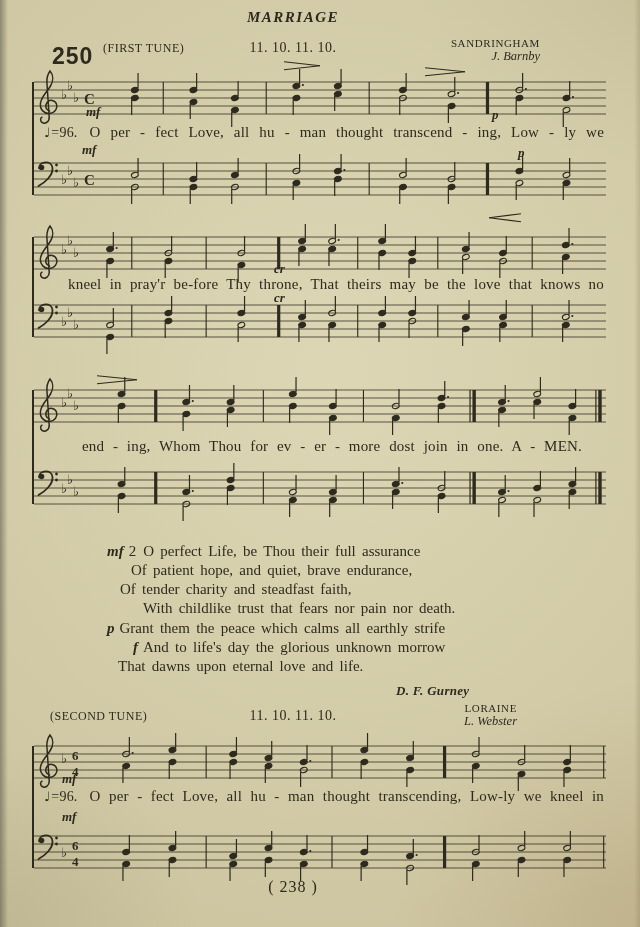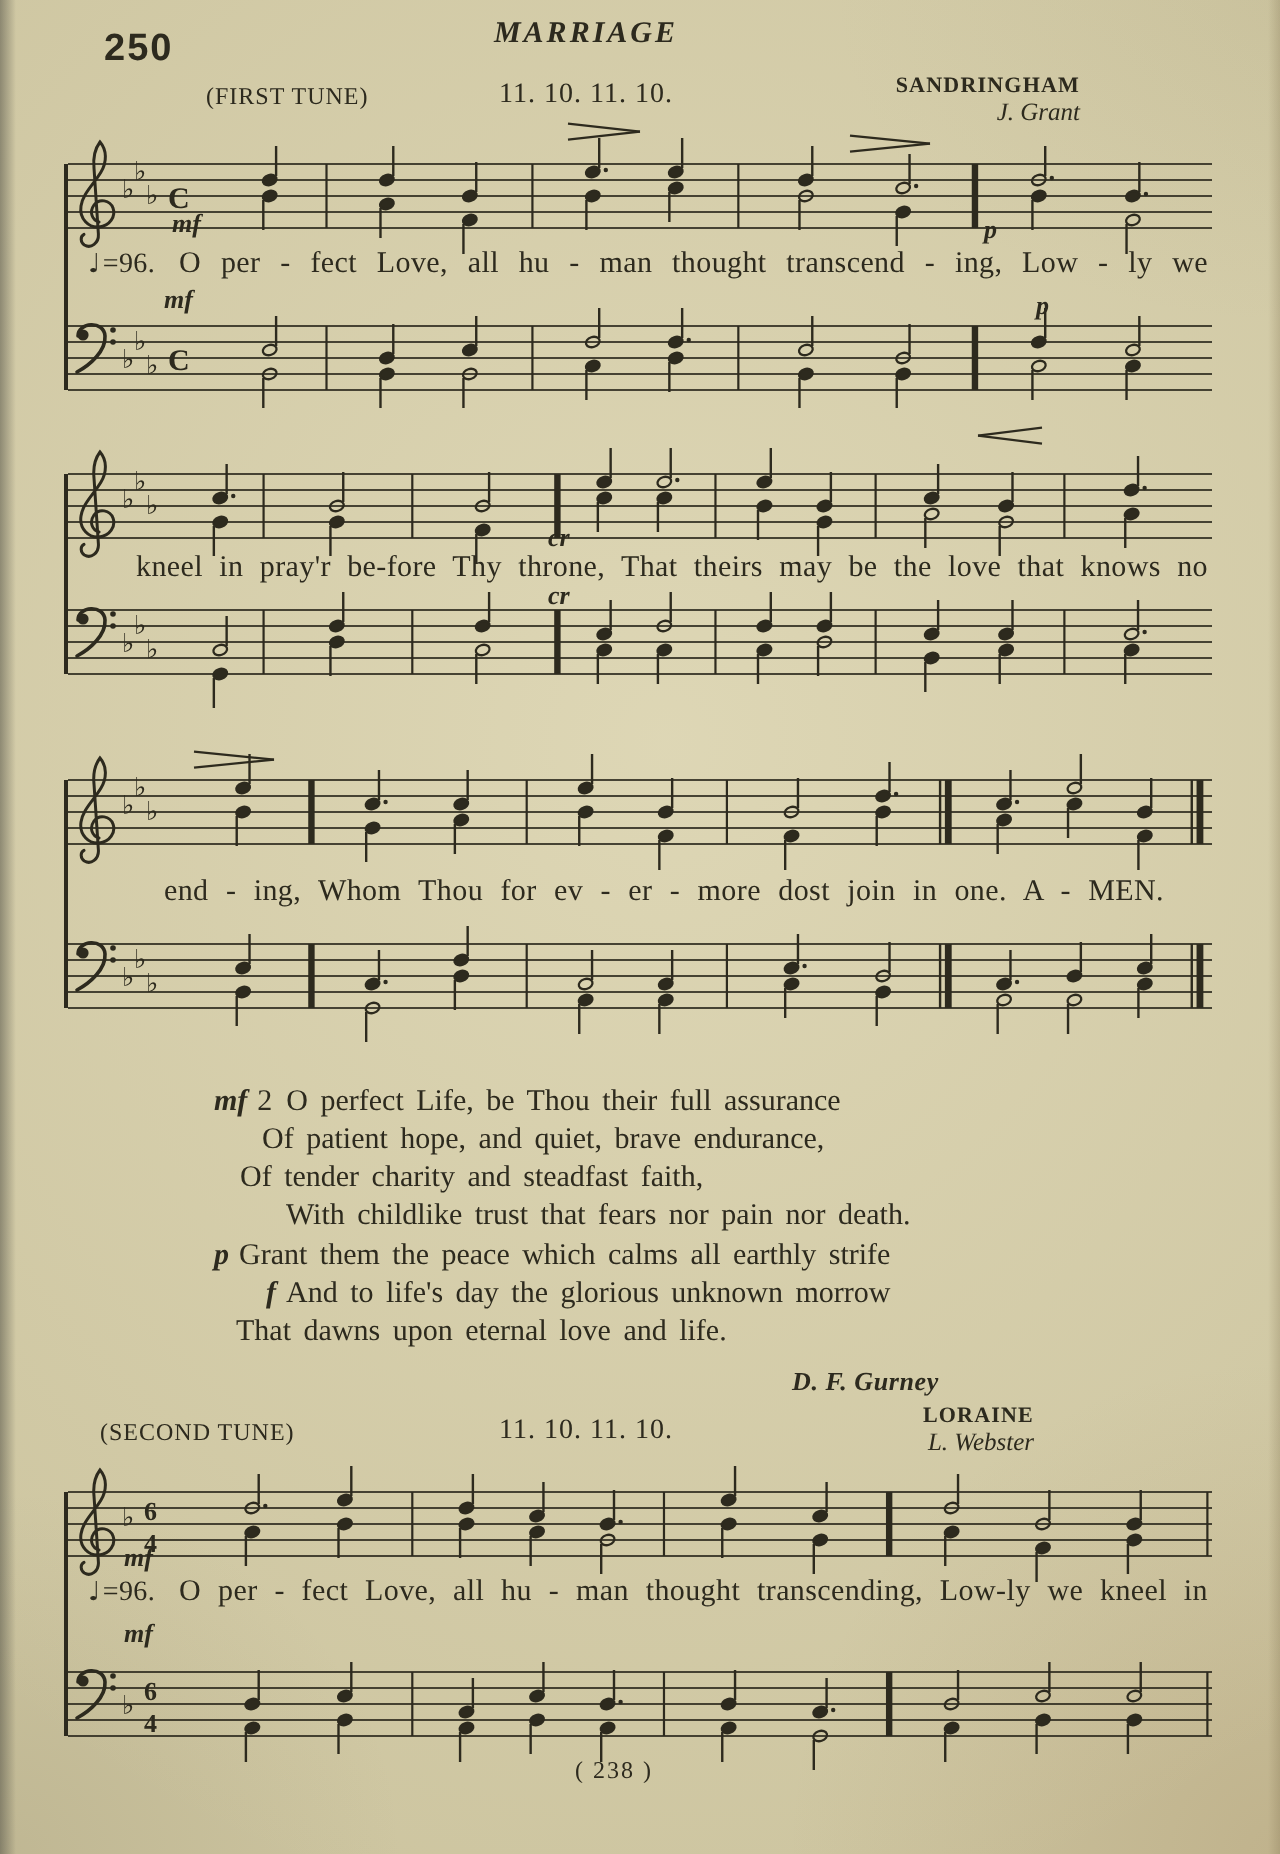--- a/index.html
+++ b/index.html
@@ -15,30 +15,30 @@
       radial-gradient(ellipse 50% 25% at 100% 0%, rgba(150,140,100,.12), rgba(150,140,100,0) 70%);
   }
   .edge-left{position:absolute;left:0;top:0;bottom:0;width:8px;
     background:linear-gradient(90deg,rgba(85,84,72,.55),rgba(85,84,72,0));}
   .edge-right{position:absolute;right:0;top:0;bottom:0;width:6px;
     background:linear-gradient(270deg,rgba(120,105,70,.25),rgba(120,105,70,0));}
 
   .abs{position:absolute;}
   .header-title{left:0;width:586px;top:9px;text-align:center;
     font-style:italic;font-weight:bold;font-size:15px;letter-spacing:1.5px;}
-  .hymn-number{left:52px;top:14px;font-family:"Liberation Sans","DejaVu Sans",sans-serif;
-    font-weight:bold;font-size:19px;letter-spacing:1px;}
+  .hymn-number{left:52px;top:43px;font-family:"Liberation Sans","DejaVu Sans",sans-serif;
+    font-weight:bold;font-size:23px;letter-spacing:1px;}
   .tune-label{font-size:12px;letter-spacing:.5px;}
   .tl1{left:103px;top:41px;}
   .tl2{left:50px;top:709px;}
   .meter{left:0;width:586px;text-align:center;font-size:14px;letter-spacing:.5px;}
   .m1{top:40px;} .m2{top:708px;}
   .credit{text-align:right;line-height:12px;}
   .c1{right:100px;top:37px;} .c2{right:123px;top:702px;}
-  .tname{font-size:11px;letter-spacing:.6px;font-weight:bold;}
+  .tname{font-size:11px;letter-spacing:.6px;}
   .cname{font-style:italic;font-size:12.5px;padding-top:1px;}
 
   .sysline{position:absolute;left:32px;width:2px;background:var(--ink);}
   #sl1{top:82px;height:113px;} #sl2{top:237px;height:100px;}
   #sl3{top:390px;height:114px;} #sl4{top:746px;height:122px;}
 
   svg.staff{position:absolute;left:34px;}
   #st0{top:63px;} #st1{top:144px;} #st2{top:218px;} #st3{top:286px;}
   #st4{top:371px;} #st5{top:453px;} #st6{top:727px;} #st7{top:817px;}
   svg.hairpin{position:absolute;}
@@ -63,36 +63,36 @@
   .verse{position:absolute;left:107px;font-size:15px;line-height:19px;word-spacing:2.5px;}
   .v2{top:542px;} .v3{top:619px;}
   .vline{white-space:nowrap;}
   .v2 .vline:nth-child(2){margin-left:24px;} .v2 .vline:nth-child(3){margin-left:13px;}
   .v2 .vline:nth-child(4){margin-left:36px;}
   .v3 .vline:nth-child(2){margin-left:26px;} .v3 .vline:nth-child(3){margin-left:11px;}
   .v3 .vline:nth-child(4){margin-left:33px;text-align:right;}
   .vd{font-style:italic;font-weight:bold;} .vd:not(:empty){margin-right:5px;}
   .vn:not(:empty){margin-right:7px;}
   .author{position:absolute;left:396px;top:683px;font-style:italic;font-weight:bold;font-size:13px;letter-spacing:.3px;}
-  .pageno{position:absolute;left:0;width:586px;top:878px;text-align:center;font-size:12px;letter-spacing:1px;padding-left:14px;}
+  .pageno{position:absolute;left:0;width:586px;top:878px;text-align:center;font-size:16px;letter-spacing:1px;}
 </style>
 </head>
 <body>
 
 <div class="page">
   <div class="edge-left"></div>
   <div class="edge-right"></div>
 
   <div class="abs header-title">MARRIAGE</div>
   <div class="abs hymn-number">250</div>
   <div class="abs tune-label tl1">(FIRST TUNE)</div>
   <div class="abs meter m1">11. 10. 11. 10.</div>
   <div class="abs credit c1">
     <div class="tname">SANDRINGHAM</div>
-    <div class="cname">J. Grant</div>
+    <div class="cname">J. Barnby</div>
   </div>
 
   <svg class="hairpin" id="hp1" width="38" height="10">
       <line x1="1" y1="0.8" x2="37" y2="4.8" stroke="#2d2a1e" stroke-width="1.1"></line>
       <line x1="1" y1="8.8" x2="37" y2="4.8" stroke="#2d2a1e" stroke-width="1.1"></line>
     </svg>
   <svg class="hairpin" id="hp2" width="42" height="10">
       <line x1="1" y1="0.8" x2="41" y2="4.8" stroke="#2d2a1e" stroke-width="1.1"></line>
       <line x1="1" y1="8.8" x2="41" y2="4.8" stroke="#2d2a1e" stroke-width="1.1"></line>
     </svg>

